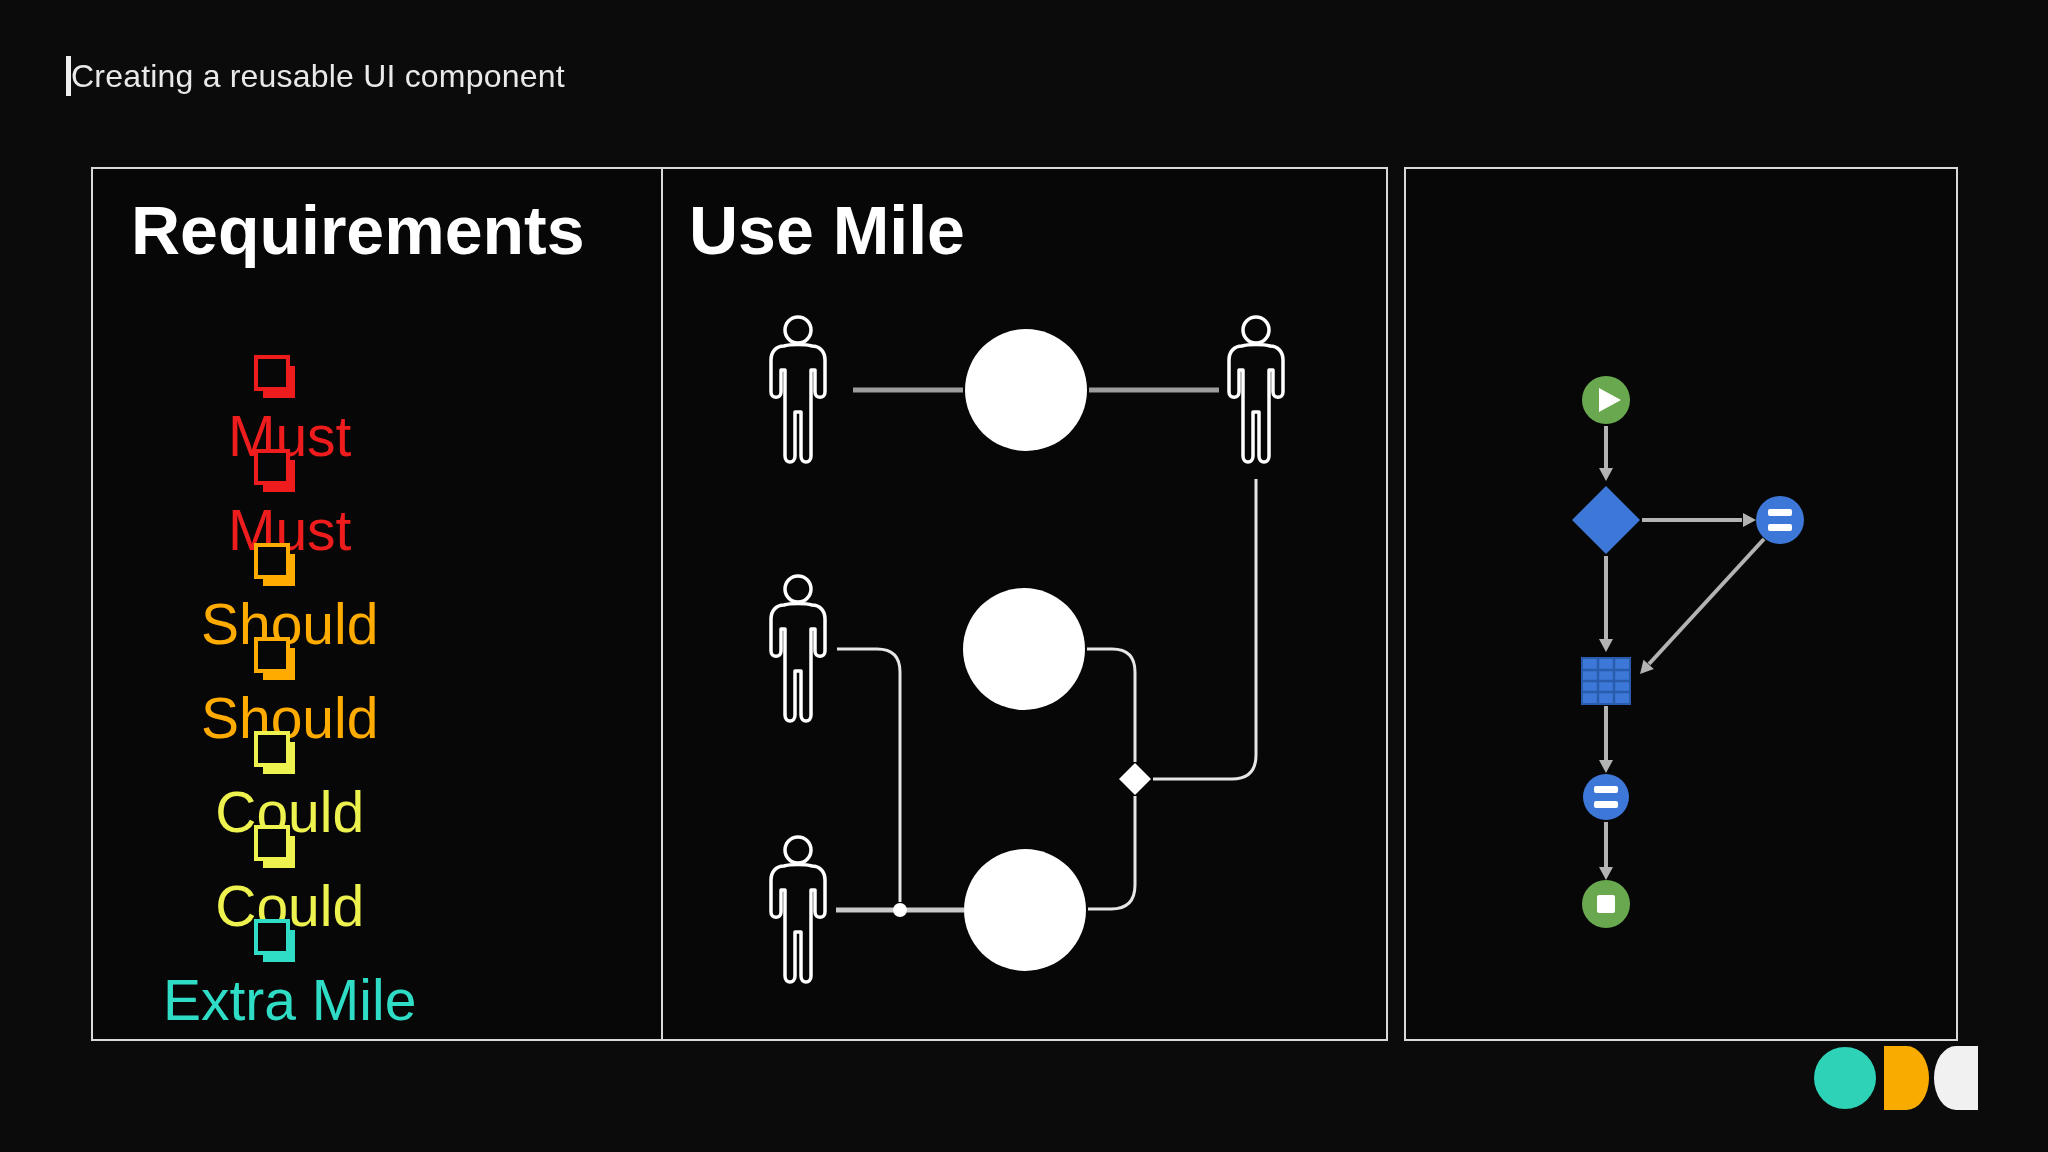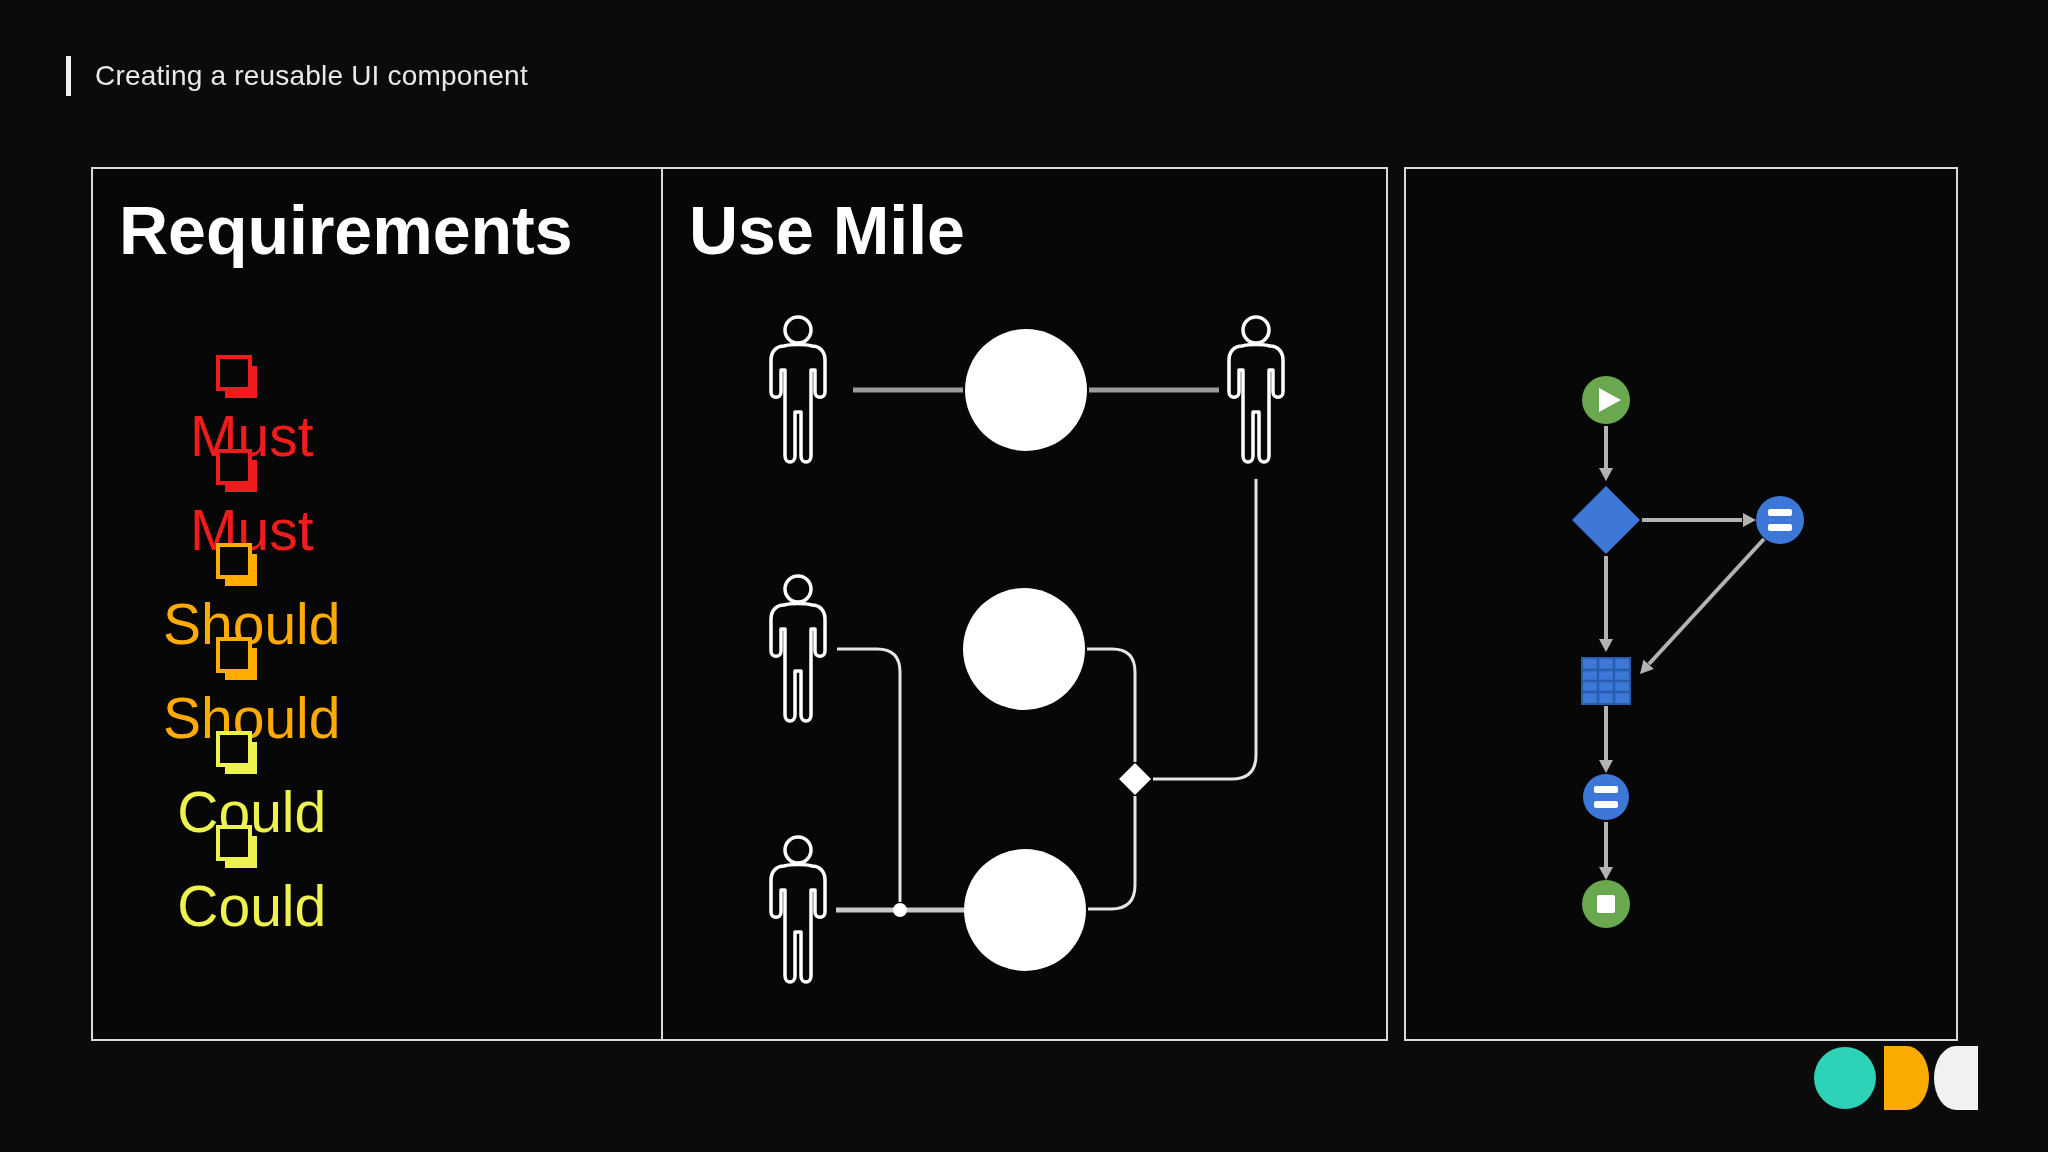--- a/index.html
+++ b/index.html
@@ -1,25 +1,25 @@
 <!DOCTYPE html>
 <html><head>
 <meta charset="utf-8">
 <style>
   html,body{margin:0;padding:0;background:#0b0b0b;}
   body{width:2048px;height:1152px;position:relative;overflow:hidden;
        font-family:"Liberation Sans",sans-serif;color:#fff;}
   
   .slide-header{position:absolute;left:66px;top:56px;display:flex;align-items:center;}
   .header-bar{width:5px;height:40px;background:#efefef;}
-  .header-text{margin-left:24px;font-size:28px;color:#e9e9e9;letter-spacing:.2px;}
+  .header-text{font-size:32px;color:#e9e9e9;letter-spacing:.2px;}
   
   .panel{position:absolute;top:167px;height:874px;border:2px solid #d9d9d9;
          box-sizing:border-box;background:#070707;}
-  #panel-requirements{left:91px;width:636px;}
+  #panel-requirements{left:91px;width:636px;padding-left:12px;}
   #panel-usecases{left:661px;width:727px;}
   #panel-code{left:1404px;width:554px;}
   .panel-title{font-size:68px;font-weight:bold;color:#fff;margin:22px 0 0 26px;}
   
   .req-list{position:absolute;left:44px;top:186px;}
   .req-item{display:flex;align-items:center;height:94px;font-size:57px;flex-direction:column;}
   .req-label{margin-left:26px;}
   .cbx{position:relative;width:46px;height:48px;flex:0 0 auto;}
   .cbx::after{content:"";position:absolute;left:9px;top:11px;width:32px;height:32px;
               background:currentColor;}
@@ -63,20 +63,24 @@
       <span class="cbx"></span>
       <span class="req-label">Should</span>
     </div>
     <div class="req-item" style="color: rgb(238, 242, 78);">
       <span class="cbx"></span>
       <span class="req-label">Could</span>
     </div>
     <div class="req-item" style="color: rgb(238, 242, 78);">
       <span class="cbx"></span>
       <span class="req-label">Could</span>
+    </div>
+    <div class="req-item" style="color: rgb(47, 220, 197);">
+      <span class="cbx"></span>
+      <span class="req-label">Extra Mile</span>
     </div>
   </div>
 </div>
 
 <div class="panel" id="panel-usecases">
   <div class="panel-title">Use Mile</div>
   <svg class="diagram" width="723" height="870" viewBox="0 0 723 870">
     <defs>
       <g id="actor">
         <path d="M -14,-44 C -22,-44 -27,-38 -27,-30 L -27,2 C -27,9 -17,9 -17,2

